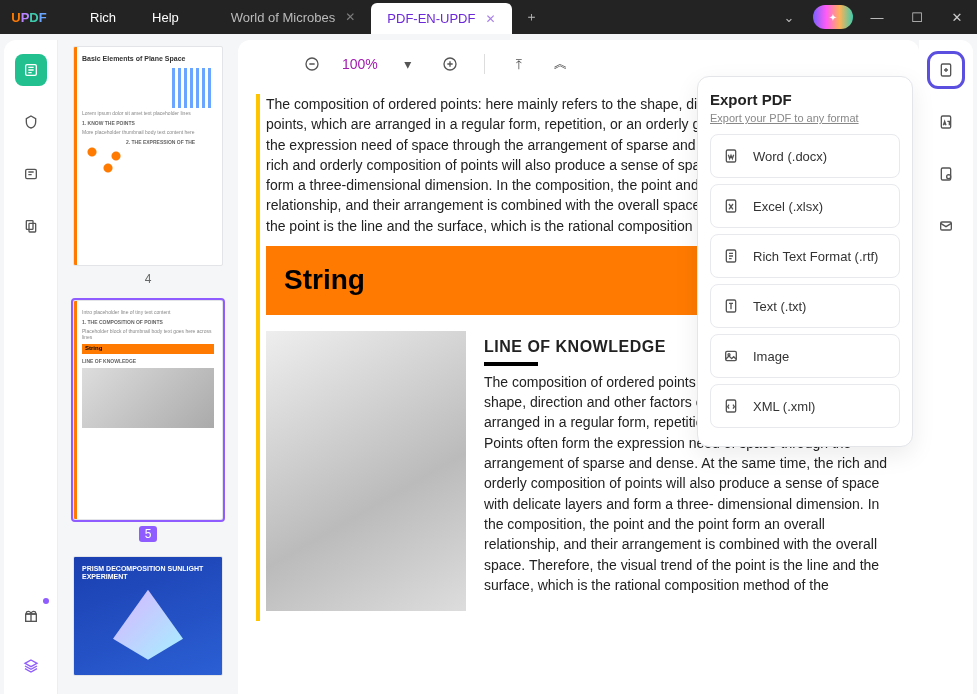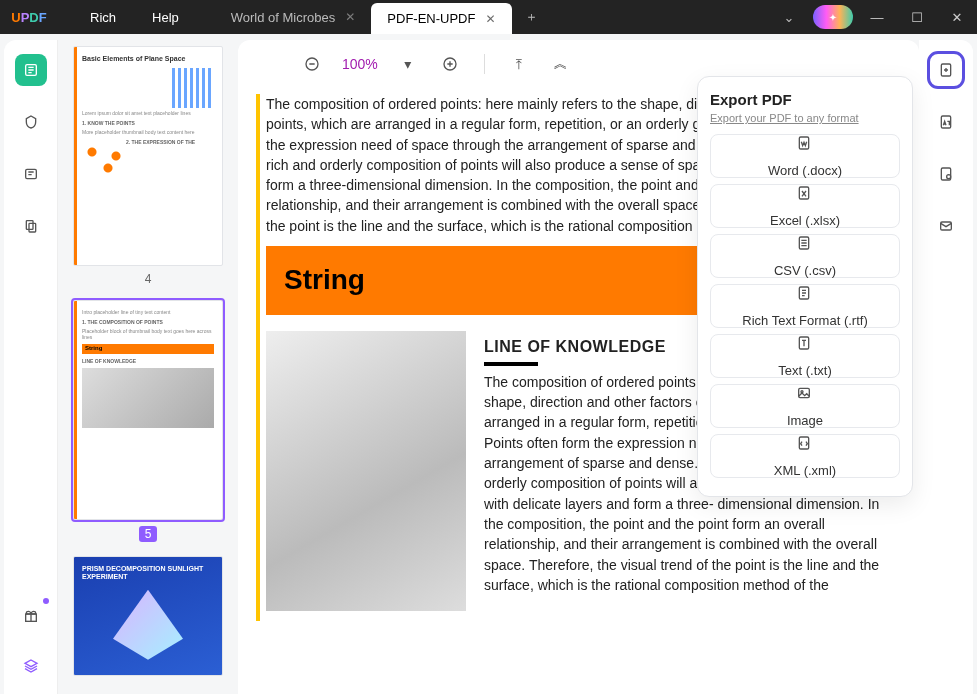--- a/index.html
+++ b/index.html
@@ -9,21 +9,21 @@
 .titlebar { height: 34px; background: #232323; display: flex; align-items: stretch; color: #fff; font-size: 13px; }
 .logo { width: 58px; display: flex; align-items: center; justify-content: center; font-weight: bold; }
 .logo span:first-child { color: #ff7a00; }
 .logo span:nth-child(2){ color: #b883ff; }
 .logo span:nth-child(3){ color: #3ecbac; }
 .logo span:nth-child(4){ color: #6aa6ff; }
 .menu { display: flex; align-items: center; gap: 36px; padding: 0 36px 0 32px; }
 .menu div { cursor: pointer; }
 .tabs { display: flex; align-items: stretch; flex: 1; }
 .tab { display: flex; align-items: center; gap: 10px; padding: 0 16px; color: #bbb; position: relative; }
-.tab.active { background: #ffffff; color: #000000; border-radius: 6px 6px 0 0; margin-top: 3px; }
+.tab.active { background: #ffffff; color: #6d28d9; border-radius: 6px 6px 0 0; margin-top: 3px; }
 .tab .close { opacity: .6; font-size: 12px; }
 .tab-add { width: 40px; display: flex; align-items: center; justify-content: center; color: #bbb; }
 .titlebar-right { display: flex; align-items: center; }
 .titlebar-right .chev { width: 40px; display:flex;align-items:center;justify-content:center; color:#bbb; }
 .ai-badge { width: 40px; height: 24px; margin: 5px 4px; border-radius: 12px; background: linear-gradient(90deg,#7b61ff,#ff5cf5,#ffb257,#3ecbac); display:flex;align-items:center;justify-content:center; font-size:10px; }
 .winbtns { display: flex; }
 .winbtn { width: 40px; display:flex;align-items:center;justify-content:center; color:#ccc; }
 
 
 .main { flex: 1; display: flex; background: #f5f6f7; position: relative; overflow: hidden; }
@@ -63,21 +63,21 @@
 .sub-head { font-weight:bold; font-size:16px; margin:4px 0 6px 0; letter-spacing:0.5px; }
 .sub-head::after { content:""; display:block; width:54px; height:4px; background:#000; margin-top:4px; }
 .two-col { display:flex; gap:18px; }
 .two-col .imgplc { width:200px; height:280px; background: linear-gradient(150deg,#eee,#bbb 60%,#ddd); filter: grayscale(1); }
 .two-col .txtcol { flex:1; }
 
 
 .export { position:absolute; top:42px; right:64px; width:216px; background:#fff; border:1px solid #e3e5e9; border-radius:12px; box-shadow:0 8px 24px rgba(0,0,0,.08); padding:14px 12px 12px 12px; }
 .export h3 { font-size:15px; font-weight:600; color:#222; margin-bottom:4px; }
 .export .sub { font-size:11px; color:#888; margin-bottom:10px;text-decoration:underline; }
-.export-item { display:flex; align-items:center; gap:12px; height:44px; border:1px solid #e7e9ed; border-radius:8px; padding:0 12px; margin-bottom:6px; font-size:13px; color:#333; cursor:pointer;flex-direction:column; }
+.export-item { display:flex; align-items:center; gap:12px; height:44px; border:1px solid #e7e9ed; border-radius:8px; padding:0 12px; margin-bottom:6px; font-size:13px; color:#333; cursor:pointer; }
 .export-item.highlight { outline:3px solid #5b4fe0; outline-offset:-1px; background:#f3f4f6; }
 .ei-icon { width:18px; color:#555; display:flex; }
 
 
 .righttool { width:54px; background:#fff; display:flex; flex-direction:column; align-items:center; padding-top:14px; gap:20px; border-radius: 0 12px 0 0; margin:6px 4px 0 0; }
 .rt-btn { width:32px; height:32px; border-radius:8px; display:flex;align-items:center;justify-content:center; color:#555; }
 .rt-btn.boxed { outline:3px solid #5b4fe0; }
 
 svg { width:16px; height:16px; }
 </style>
@@ -271,29 +271,20 @@
             <rect x="5" y="3" width="14" height="18" rx="2"></rect>
             <path d="M9 9l6 8M15 9l-6 8"></path>
           </svg>
         </span>
       <span>Excel (.xlsx)</span>
     </div>
     <div class="export-item">
       <span class="ei-icon">
           <svg viewBox="0 0 24 24" fill="none" stroke="currentColor" stroke-width="2">
             <rect x="5" y="3" width="14" height="18" rx="2"></rect>
-            <path d="M8 8h8M8 12h8M8 16h8"></path>
-          </svg>
-        </span>
-      <span>CSV (.csv)</span>
-    </div>
-    <div class="export-item">
-      <span class="ei-icon">
-          <svg viewBox="0 0 24 24" fill="none" stroke="currentColor" stroke-width="2">
-            <rect x="5" y="3" width="14" height="18" rx="2"></rect>
             <path d="M9 8h6M9 12h6M9 16h4"></path>
           </svg>
         </span>
       <span>Rich Text Format (.rtf)</span>
     </div>
     <div class="export-item">
       <span class="ei-icon">
           <svg viewBox="0 0 24 24" fill="none" stroke="currentColor" stroke-width="2">
             <rect x="5" y="3" width="14" height="18" rx="2"></rect>
             <path d="M9 8h6M12 8v9"></path>

